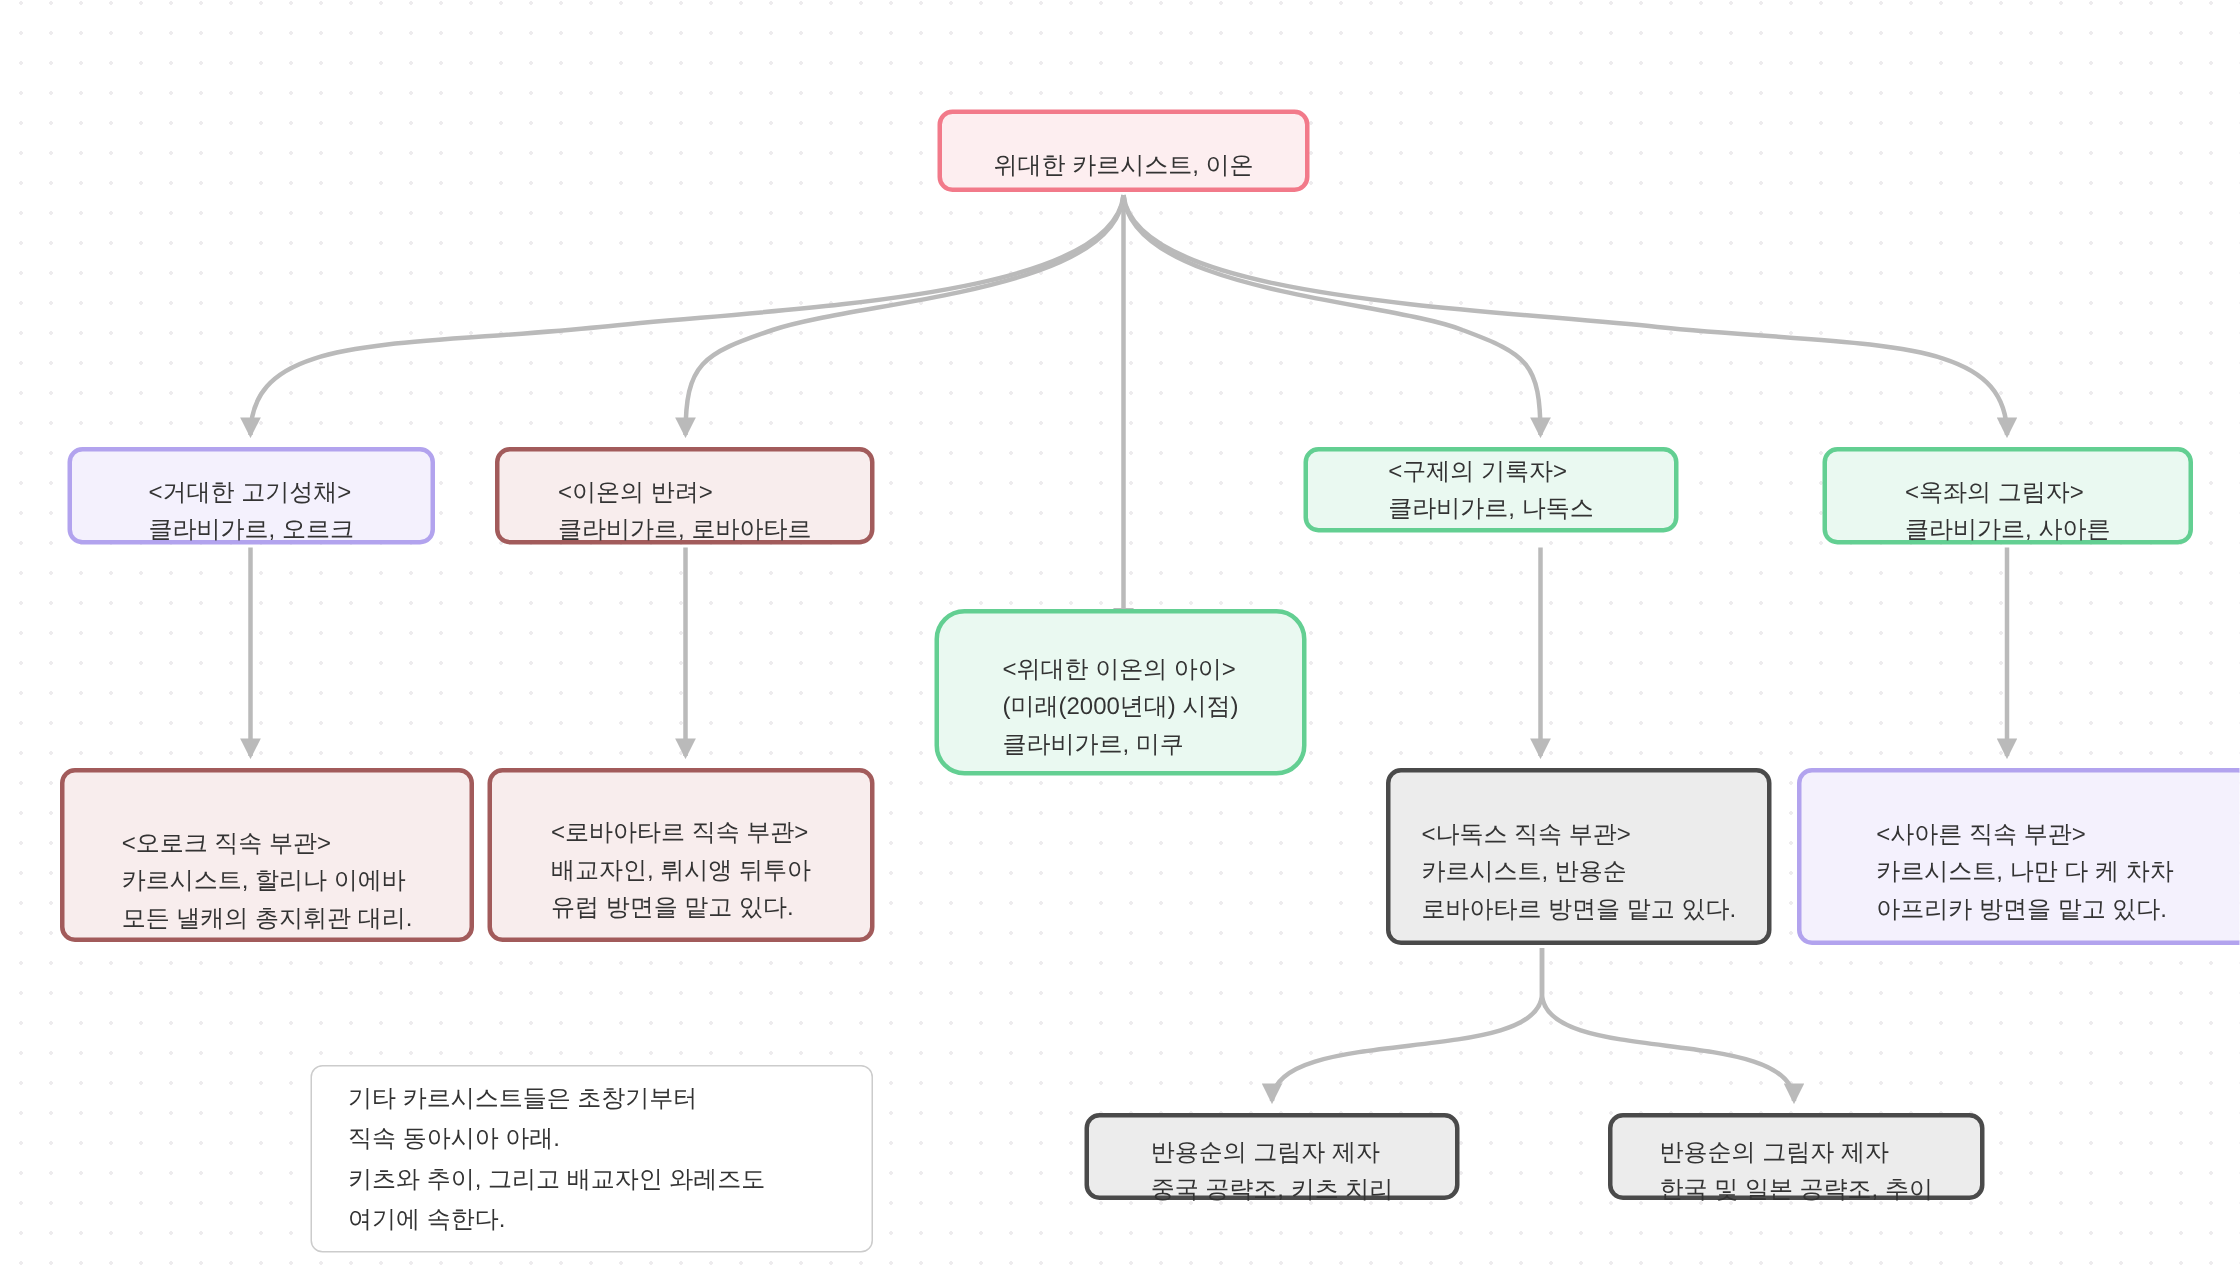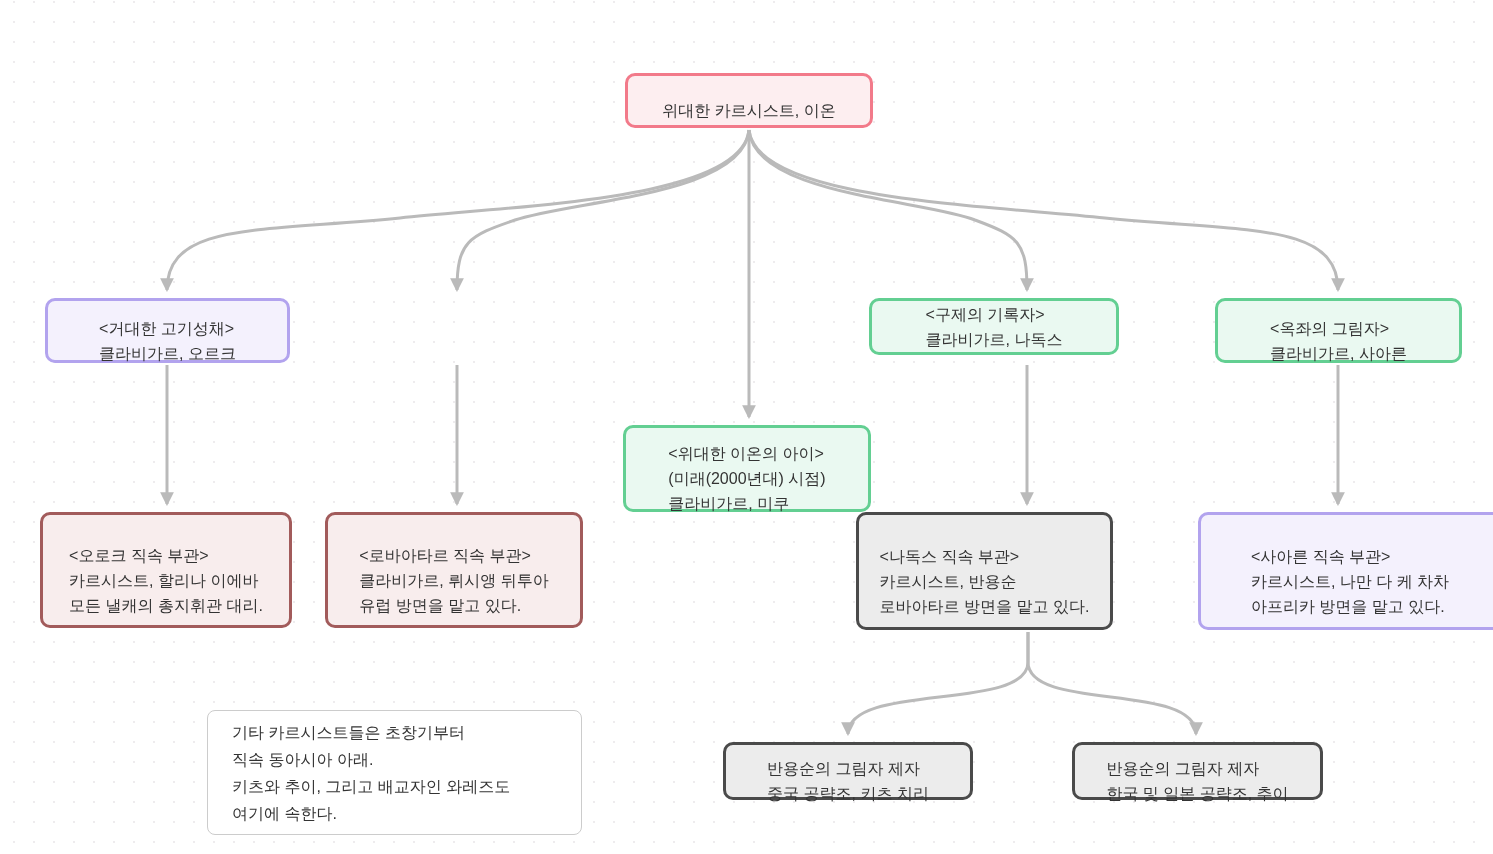--- a/index.html
+++ b/index.html
@@ -90,60 +90,66 @@
     </div>
   </div>
 
   <div class="node purple" style="left:45px;top:298px;width:245px;height:65px;">
     <div class="node-text">
       <div>&lt;거대한 고기성채&gt;</div>
       <div>클라비가르, 오르크</div>
     </div>
   </div>
 
+  <div class="node red" style="left:330px;top:298px;width:253px;height:65px;">
+    <div class="node-text">
+      <div>&lt;이온의 반려&gt;</div>
+      <div>클라비가르, 로바아타르</div>
+    </div>
+  </div>
 
   <div class="node green" style="left:869px;top:298px;width:250px;height:57px;justify-content:flex-end;">
     <div class="node-text">
       <div>&lt;구제의 기록자&gt;</div>
       <div>클라비가르, 나독스</div>
     </div>
   </div>
 
   <div class="node green" style="left:1215px;top:298px;width:247px;height:65px;">
     <div class="node-text">
       <div>&lt;옥좌의 그림자&gt;</div>
       <div>클라비가르, 사아른</div>
     </div>
   </div>
 
-  <div class="node green" style="left:623px;top:425px;width:248px;height:87px;">
+  <div class="node green" style="left:623px;top:406px;width:248px;height:111px;border-radius:20px;">
     <div class="node-text">
       <div>&lt;위대한 이온의 아이&gt;</div>
       <div>(미래(2000년대) 시점)</div>
       <div>클라비가르, 미쿠</div>
     </div>
   </div>
 
-  <div class="node red" style="left:40px;top:512px;width:252px;height:116px;">
+  <div class="node red" style="left:40px;top:512px;width:276px;height:116px;justify-content:flex-end;">
     <div class="node-text">
       <div>&lt;오로크 직속 부관&gt;</div>
       <div>카르시스트, 할리나 이에바</div>
       <div>모든 낼캐의 총지휘관 대리.</div>
     </div>
   </div>
 
   <div class="node red" style="left:325px;top:512px;width:258px;height:116px;">
     <div class="node-text">
       <div>&lt;로바아타르 직속 부관&gt;</div>
-      <div>클라비가르, 뤼시앵 뒤투아</div>
+      <div>배교자인, 뤼시앵 뒤투아</div>
       <div>유럽 방면을 맡고 있다.</div>
     </div>
   </div>
 
-  <div class="node dark" style="left:856px;top:512px;width:257px;height:118px;">
+  <div class="node dark" style="left:924px;top:512px;width:257px;height:118px;">
     <div class="node-text">
       <div>&lt;나독스 직속 부관&gt;</div>
       <div>카르시스트, 반용순</div>
       <div>로바아타르 방면을 맡고 있다.</div>
     </div>
   </div>
 
   <div class="node purple" style="left:1198px;top:512px;width:304px;height:118px;">
     <div class="node-text">
       <div>&lt;사아른 직속 부관&gt;</div>

